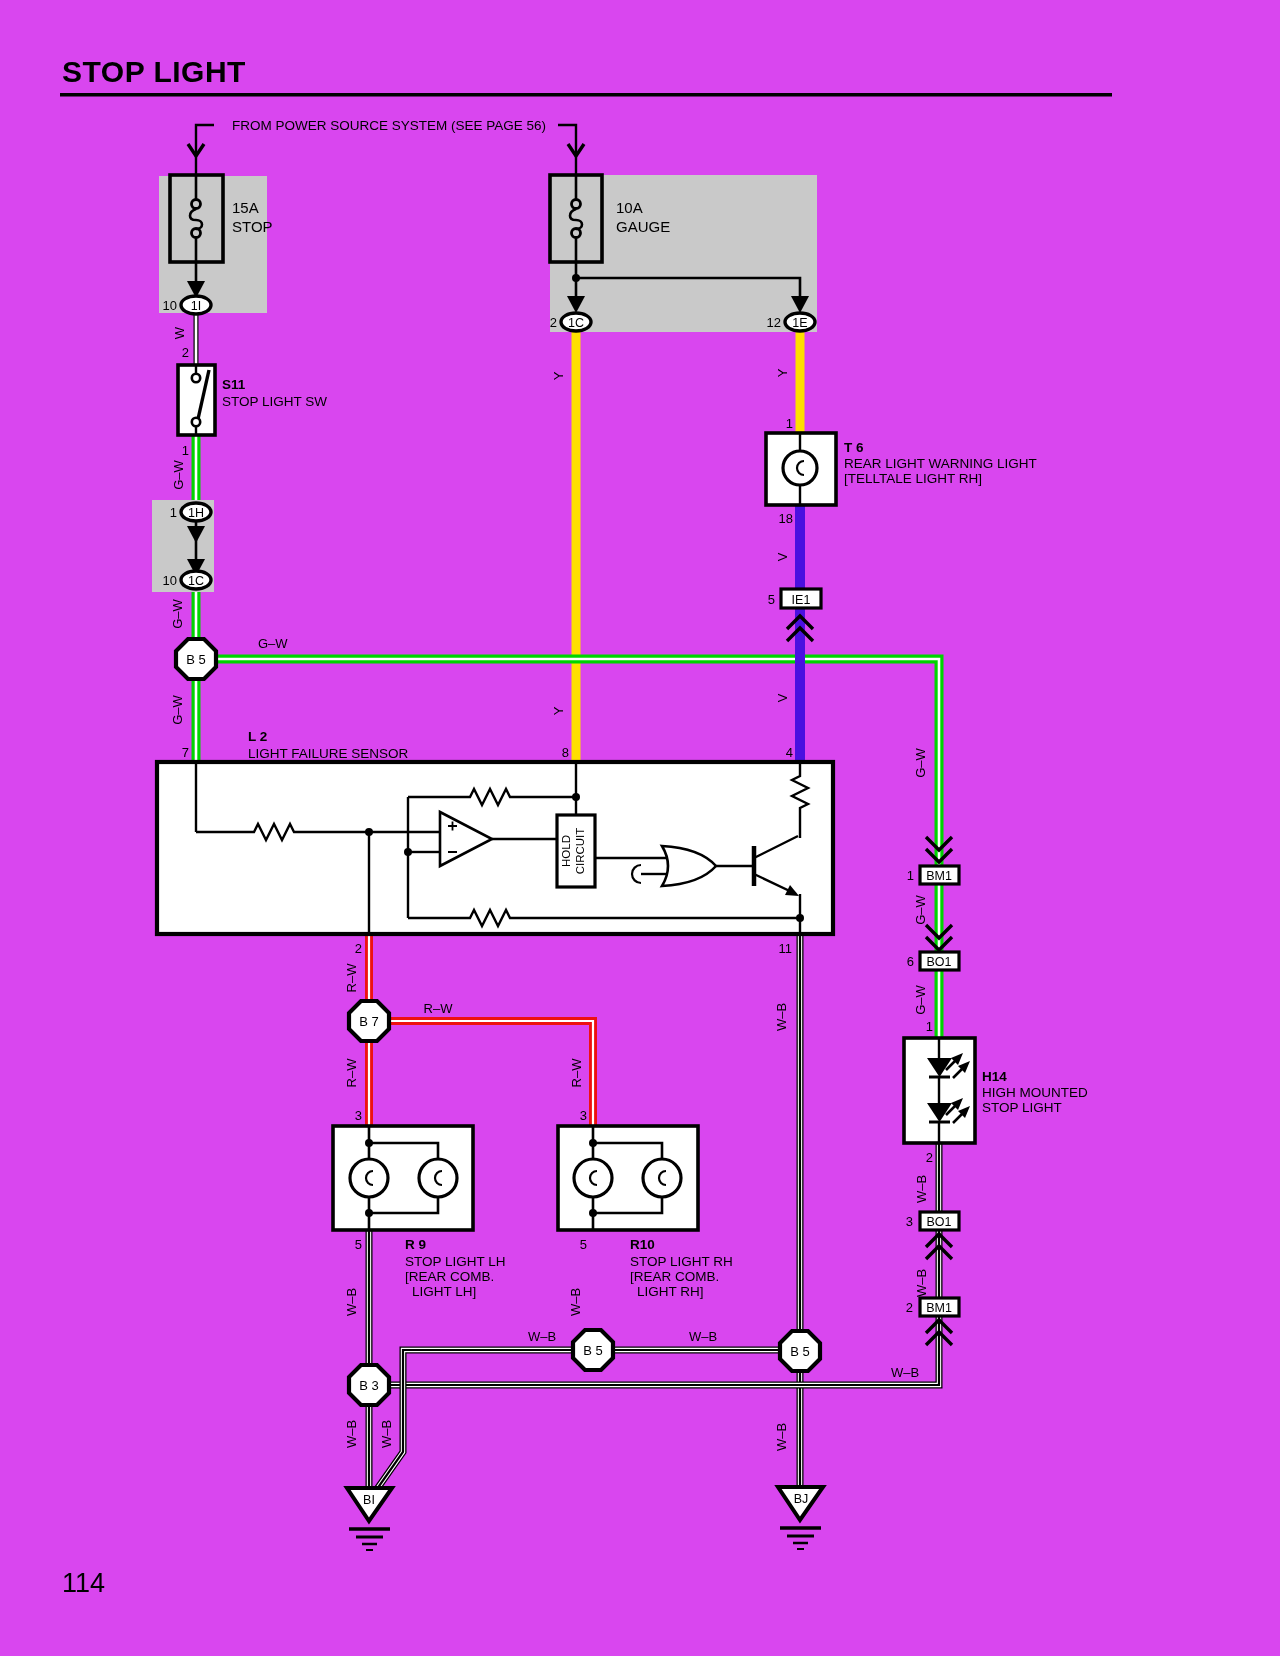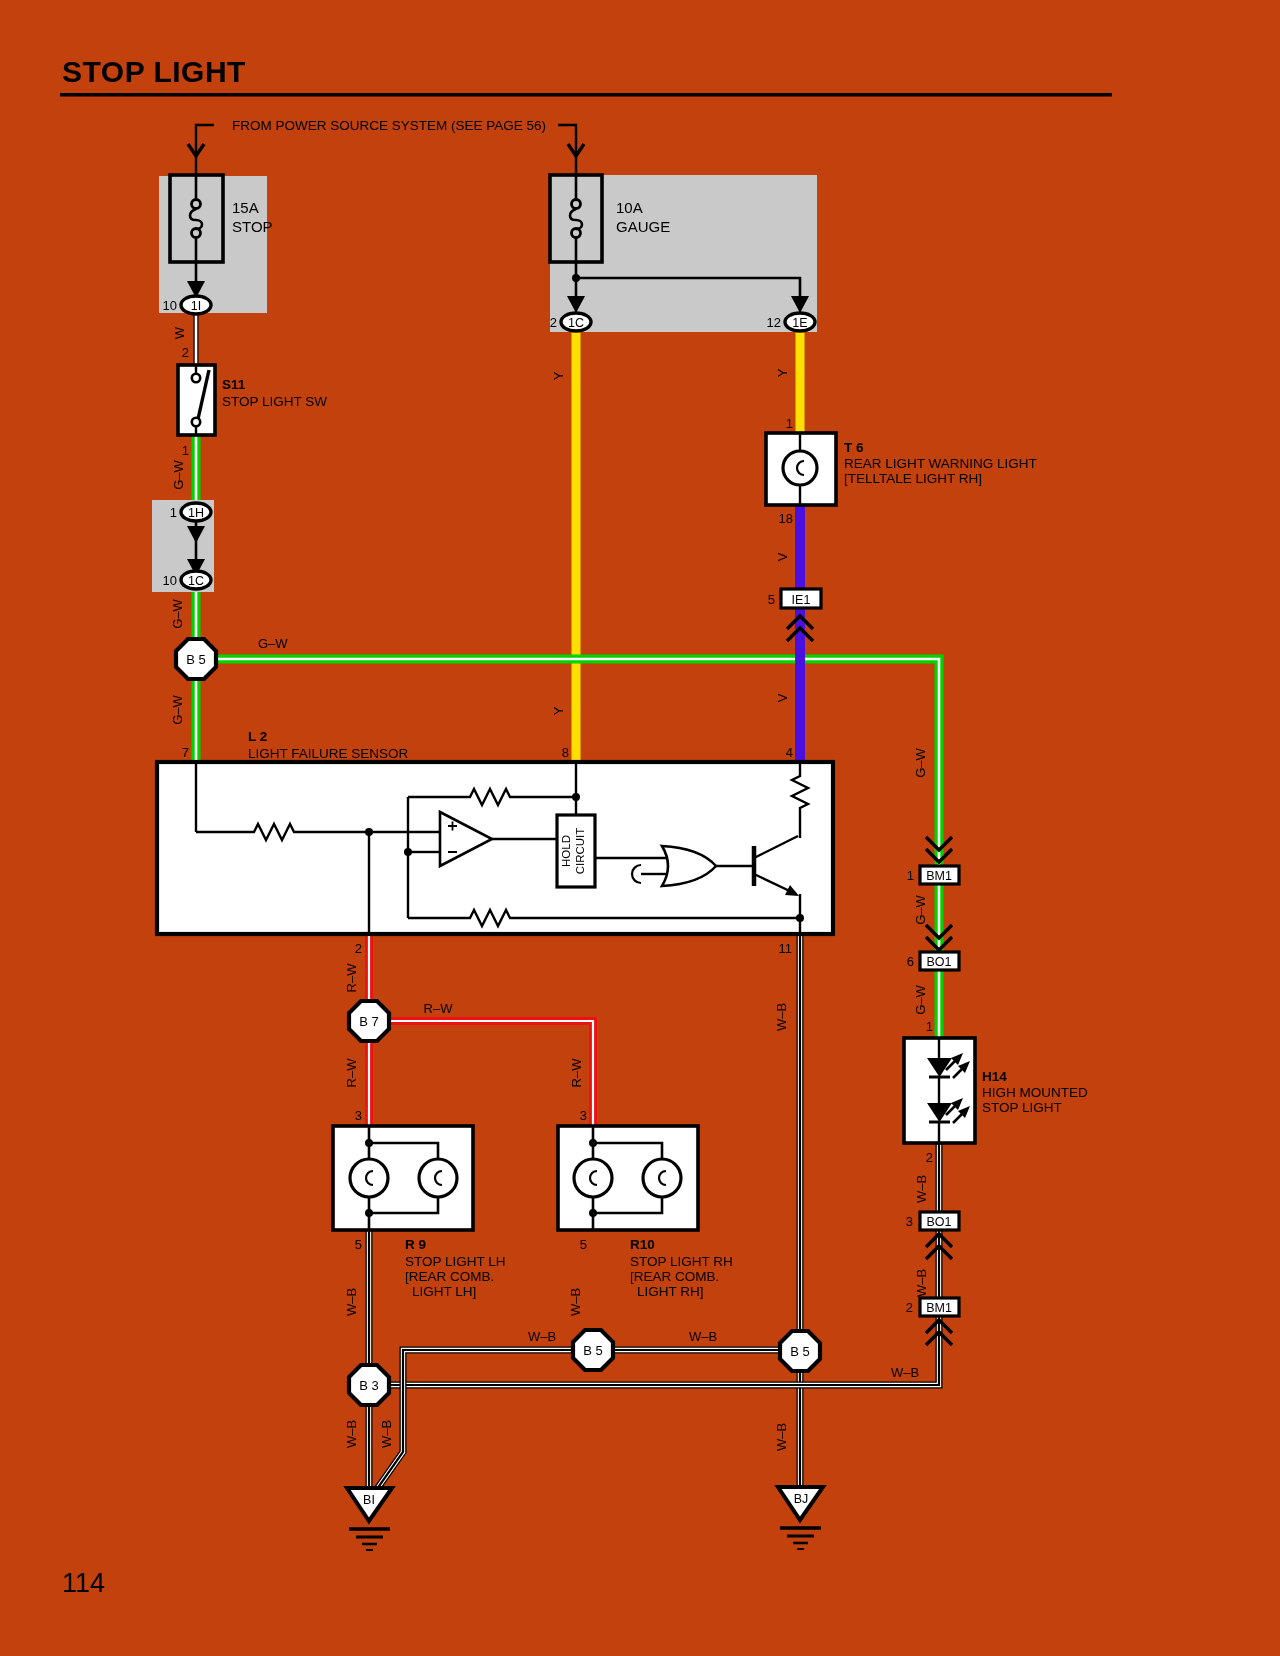--- a/index.html
+++ b/index.html
@@ -1,16 +1,16 @@
 <!DOCTYPE html>
 <html style="--green: #00d400; --yellow: #ffdf00; --violet: #4a10e0; --red: #ee1111; --gray: #c9c9c9;"><head>
 <meta charset="utf-8">
 <style>
   html,body{margin:0;padding:0;background:#fff;}
-  .stage{width:1280px;height:1656px;position:relative;background:#c2410c;text-decoration:underline;}
+  .stage{width:1280px;height:1656px;position:relative;background:#d946ef;text-decoration:underline;}
   svg text{font-family:"Liberation Sans","DejaVu Sans",sans-serif;fill:#000;}
   .t12{font-size:12.5px}.t13{font-size:13px}.t14{font-size:13.5px}.t15{font-size:15px}
   .t11{font-size:11.5px}.t27{font-size:27px}.t30{font-size:30px;letter-spacing:.5px}
   .b{font-weight:bold}.mid{text-anchor:middle}.end{text-anchor:end}
   .w-y{stroke:var(--yellow);stroke-width:9;fill:none}
   .w-v{stroke:var(--violet);stroke-width:10;fill:none}
   .gw1{stroke:var(--green);stroke-width:9;fill:none}
   .gw2{stroke:#fff;stroke-width:2.6;fill:none}
   .rw1{stroke:var(--red);stroke-width:8;fill:none}
   .rw2{stroke:#fff;stroke-width:2.2;fill:none}

